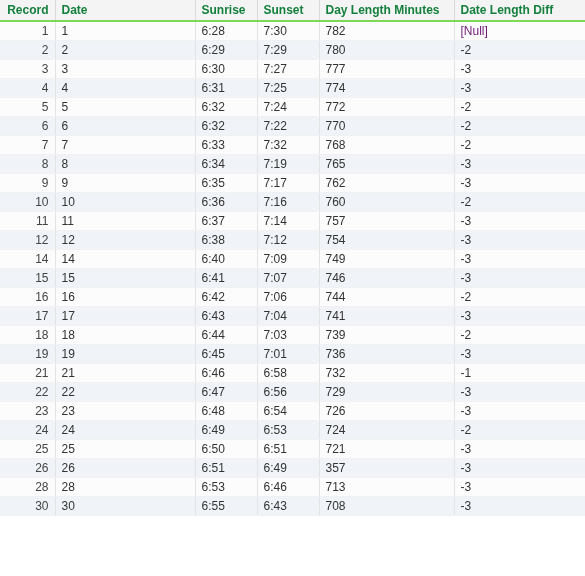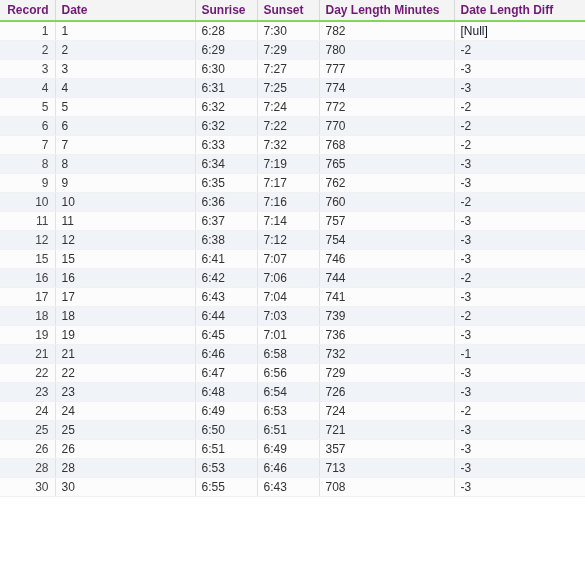--- a/index.html
+++ b/index.html
@@ -16,21 +16,21 @@
     width: 100%;
     table-layout: fixed;
   }
   thead th {
     text-align: left;
     font-weight: 600;
     padding: 3px 6px 3px 6px;
     border-bottom: 2px solid #7ed957;
     border-right: 1px solid #d9d9d9;
     background: #f4f4f4;
-    color: #701a75;
+    color: #15803d;
     white-space: nowrap;
     overflow: hidden;
   }
   thead th:first-child {
     text-align: right;
   }
   tbody td {
     padding: 2px 6px 2px 6px;
     border-right: 1px solid #e3e3e3;
     border-bottom: 1px solid #f1f1f1;
@@ -41,21 +41,21 @@
     background: #fcfcfc;
   }
   tbody tr:nth-child(even) td {
     background: #f0f3f7;
   }
   td.record {
     text-align: right;
     color: #444;
   }
   td.nullval {
-    color: #0f172a;
+    color: #701a75;
   }
   col.c-record { width: 55px; }
   col.c-date { width: 140px; }
   col.c-sunrise { width: 62px; }
   col.c-sunset { width: 62px; }
   col.c-daylen { width: 135px; }
   col.c-diff { width: 131px; }
 </style>
 </head>
 <body>
@@ -170,20 +170,28 @@
       </tr>
       <tr>
         <td class="record">12</td>
         <td>12</td>
         <td>6:38</td>
         <td>7:12</td>
         <td>754</td>
         <td>-3</td>
       </tr>
       <tr>
+        <td class="record">14</td>
+        <td>14</td>
+        <td>6:40</td>
+        <td>7:09</td>
+        <td>749</td>
+        <td>-3</td>
+      </tr>
+      <tr>
         <td class="record">15</td>
         <td>15</td>
         <td>6:41</td>
         <td>7:07</td>
         <td>746</td>
         <td>-3</td>
       </tr>
       <tr>
         <td class="record">16</td>
         <td>16</td>

